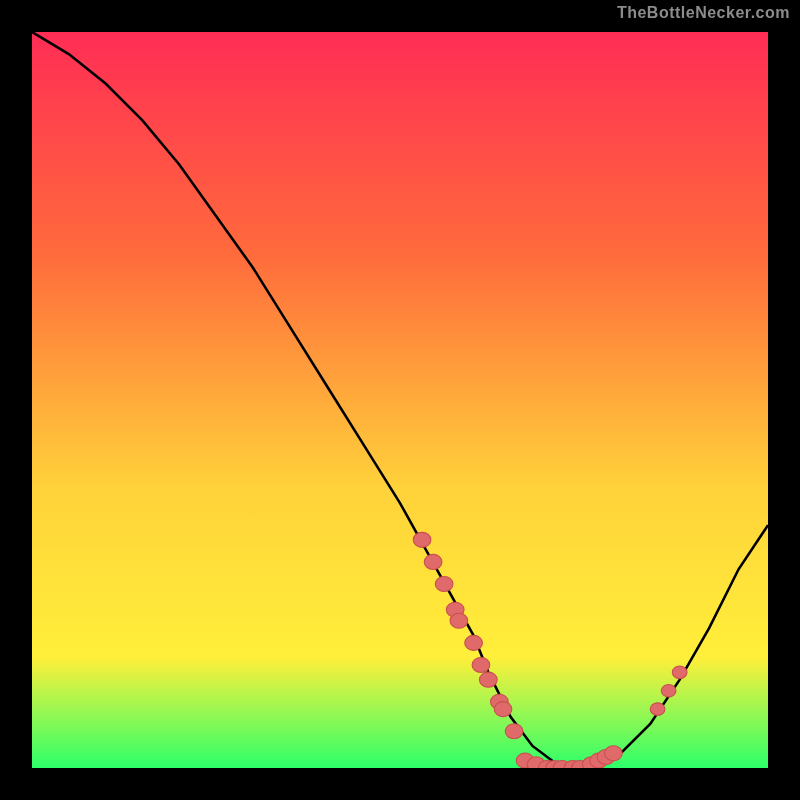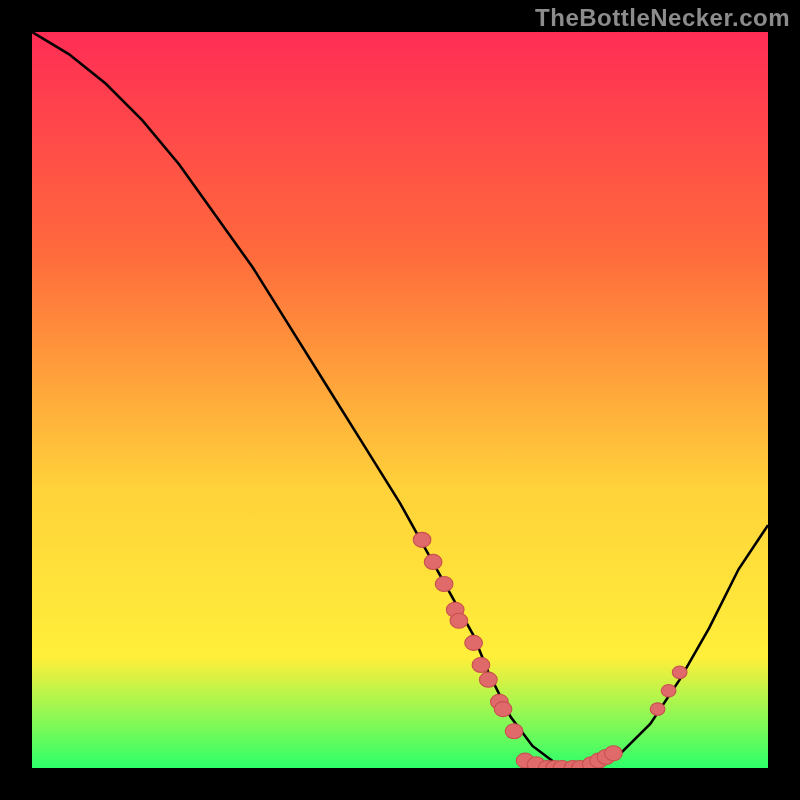--- a/index.html
+++ b/index.html
@@ -14,21 +14,21 @@
   .watermark-wrap {
     position: absolute;
     top: 0;
     right: 0;
     width: 800px;
     text-align: right;
   }
   .watermark {
     display: inline-block;
     color: #8c8c8c;
-    font-size: 24px;
+    font-size: 16px;
     font-weight: 600;
     letter-spacing: 0.5px;
     padding: 4px 10px 0 0;
   }
   .plot {
     position: absolute;
     left: 32px;
     top: 32px;
     width: 736px;
     height: 736px;

